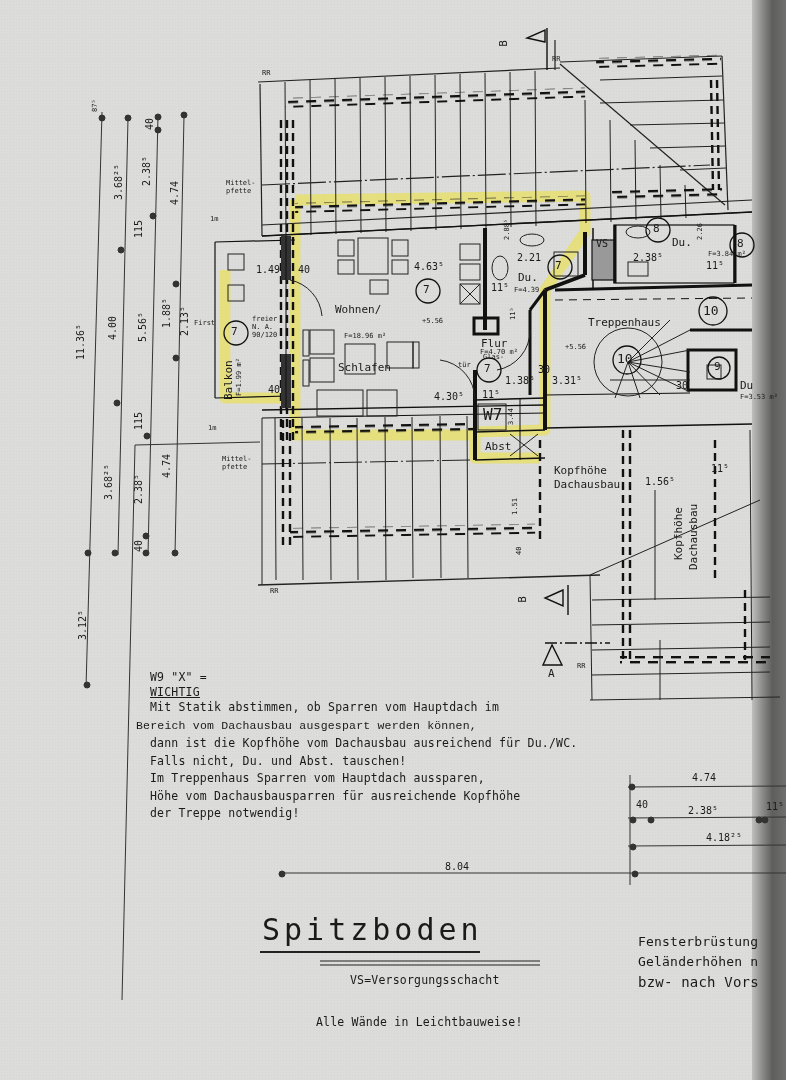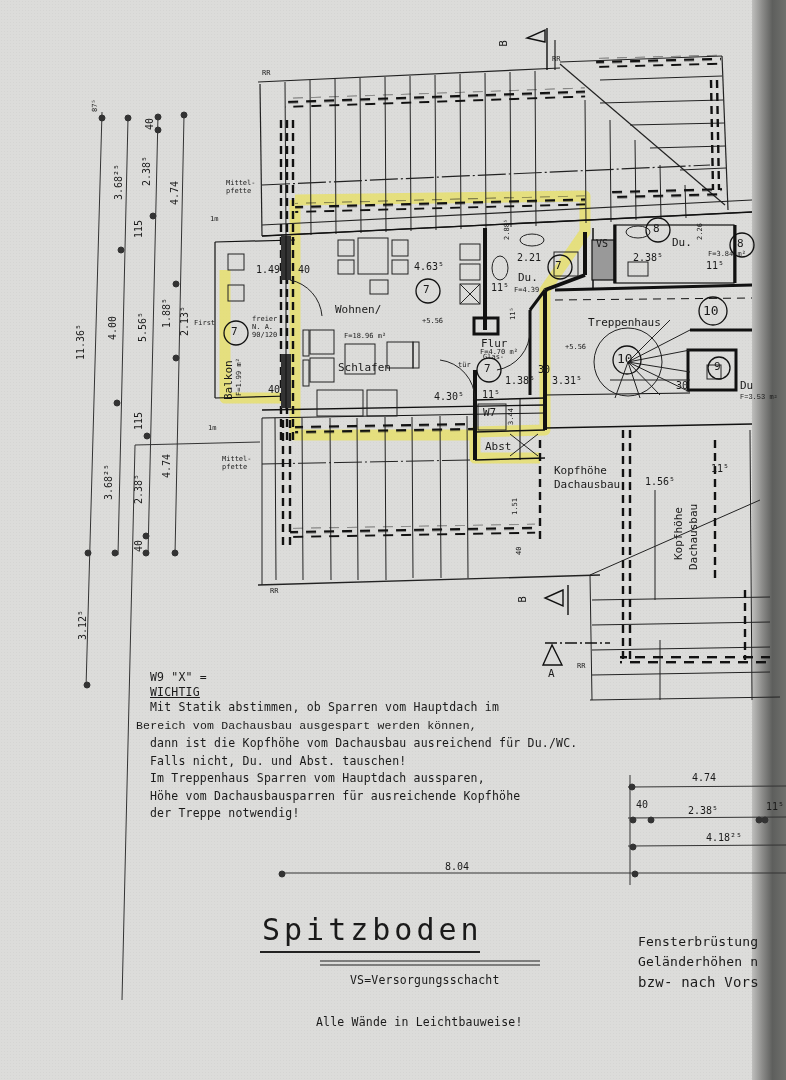--- a/index.html
+++ b/index.html
@@ -333,36 +333,36 @@
 <div class="txt lbl" style="left:518px;top:272px;">Du.</div>
 <div class="txt small" style="left:514px;top:287px;">F=4.39 m²</div>
 <div class="txt lbl" style="left:555px;top:260px;">7</div>
 
 <div class="txt lbl" style="left:481px;top:338px;">Flur</div>
 <div class="txt small" style="left:480px;top:349px;">F=4.70 m²</div>
 <div class="txt lbl" style="left:484px;top:363px;">7</div>
 <div class="txt small" style="left:455px;top:354px;margin-left:28px;">Glas-</div>
 <div class="txt small" style="left:458px;top:362px;">tür</div>
 
-<div class="txt lbl" style="left:483px;top:407px;font-size:11px;">W7</div>
+<div class="txt lbl" style="left:483px;top:407px;font-size:16px;">W7</div>
 <div class="txt lbl" style="left:485px;top:441px;">Abst</div>
 <div class="txt lbl" style="left:596px;top:239px;font-size:10px;">VS</div>
 
 <div class="txt lbl" style="left:588px;top:317px;">Treppenhaus</div>
 <div class="txt lbl" style="left:703px;top:304px;font-size:13px;">10</div>
 <div class="txt lbl" style="left:617px;top:352px;font-size:13px;">10</div>
 <div class="txt small" style="left:565px;top:344px;">+5.56</div>
 
 <div class="txt lbl" style="left:672px;top:237px;">Du.</div>
 <div class="txt small" style="left:668px;top:251px;padding-left:40px;">F=3.84 m²</div>
 <div class="txt lbl" style="left:653px;top:223px;">8</div>
 <div class="txt lbl" style="left:737px;top:238px;">8</div>
 
 <div class="txt lbl" style="left:740px;top:380px;">Du</div>
-<div class="txt small" style="left:740px;top:394px;font-family:Liberation Mono, monospace;">F=3.53 m²</div>
+<div class="txt small" style="left:740px;top:394px;">F=3.53 m²</div>
 <div class="txt lbl" style="left:714px;top:361px;">9</div>
 
 <div class="txt lbl" style="left:554px;top:465px;">Kopfhöhe</div>
 <div class="txt lbl" style="left:554px;top:479px;">Dachausbau</div>
 <div class="txt lbl vert" style="left:673px;top:560px;">Kopfhöhe</div>
 <div class="txt lbl vert" style="left:688px;top:570px;">Dachausbau</div>
 
 <div class="txt lbl" style="left:519px;top:594px;transform:rotate(-90deg);">B</div>
 <div class="txt lbl" style="left:500px;top:38px;transform:rotate(-90deg);">B</div>
 <div class="txt lbl" style="left:548px;top:668px;">A</div>

